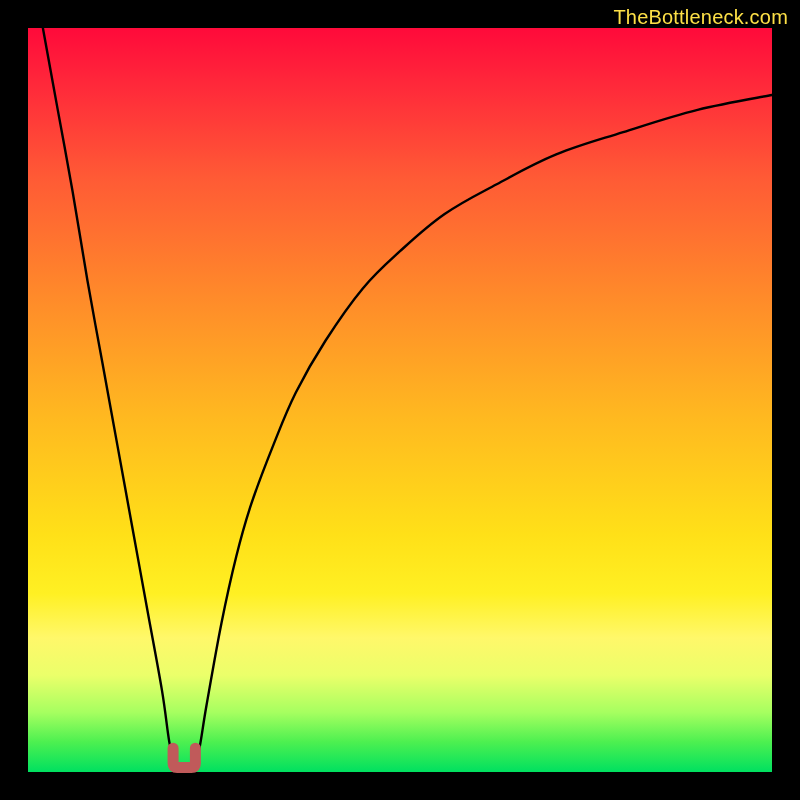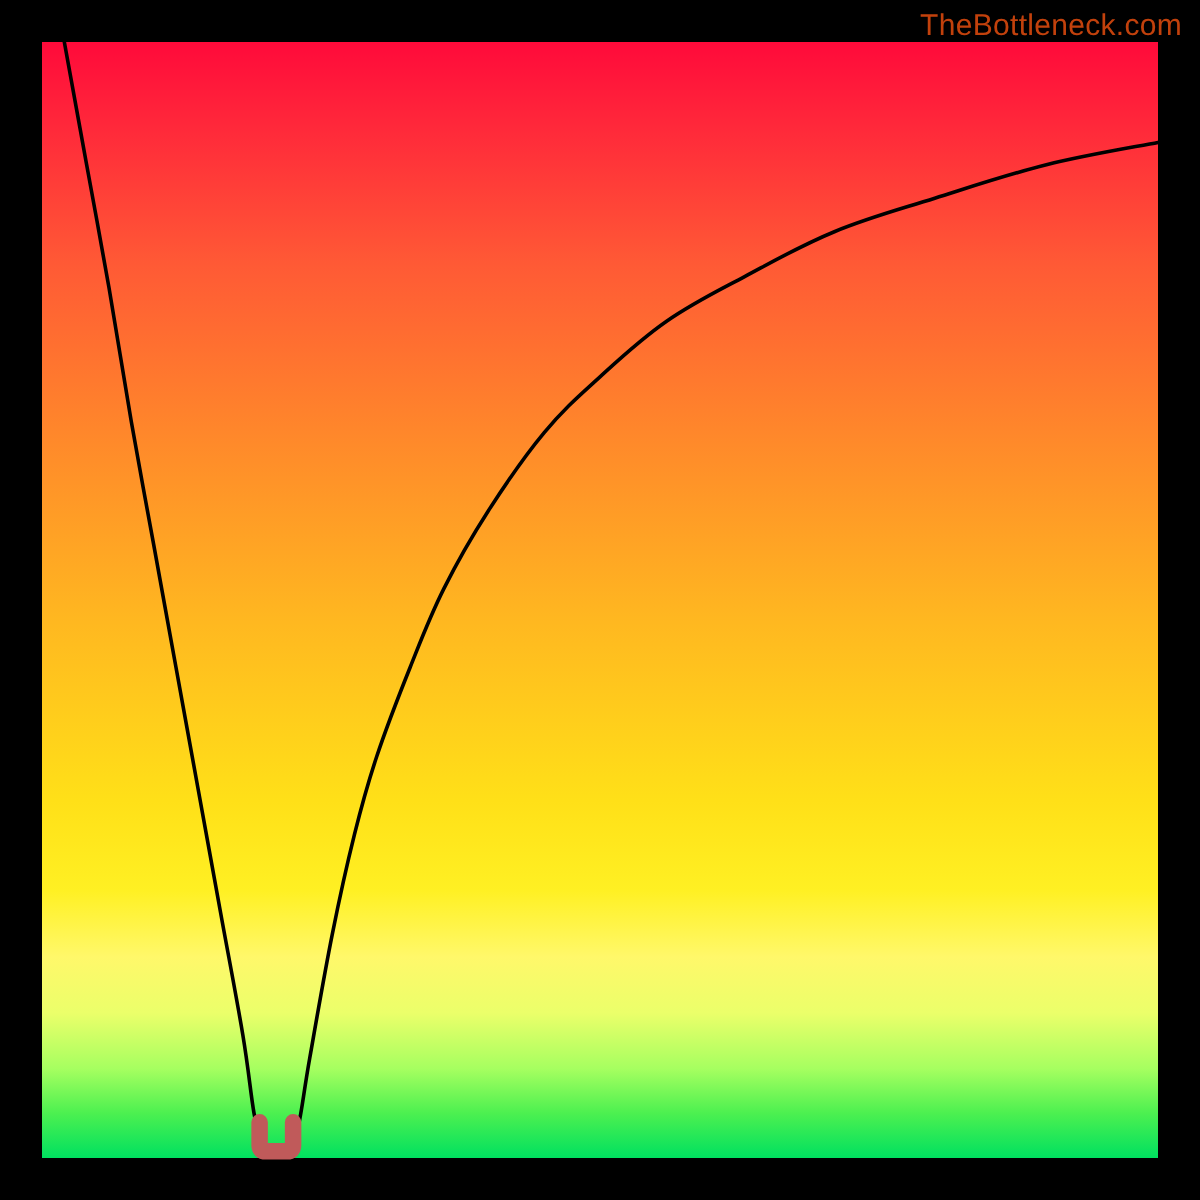--- a/index.html
+++ b/index.html
@@ -29,21 +29,21 @@
       #ebff6a 87%,
       #a6ff60 92%,
       #4cf050 96%,
       #00e060 100%
     );
   }
   .watermark {
     position: absolute;
     top: 6px;
     right: 12px;
-    color: #c2410c;
+    color: #fde047;
     font-size: 20px;
     font-weight: 500;
     letter-spacing: 0.2px;
     user-select: none;
   }
   svg.curve {
     position: absolute;
     left: 0;
     top: 0;
     width: 744px;

